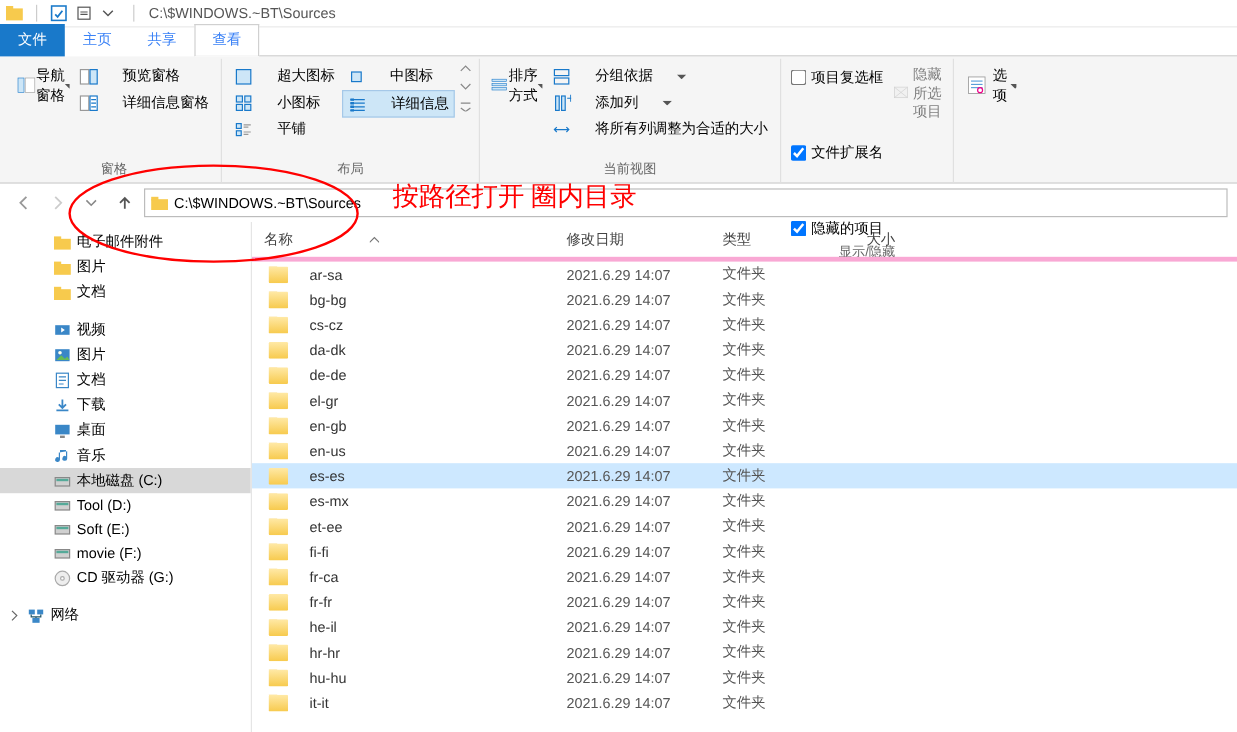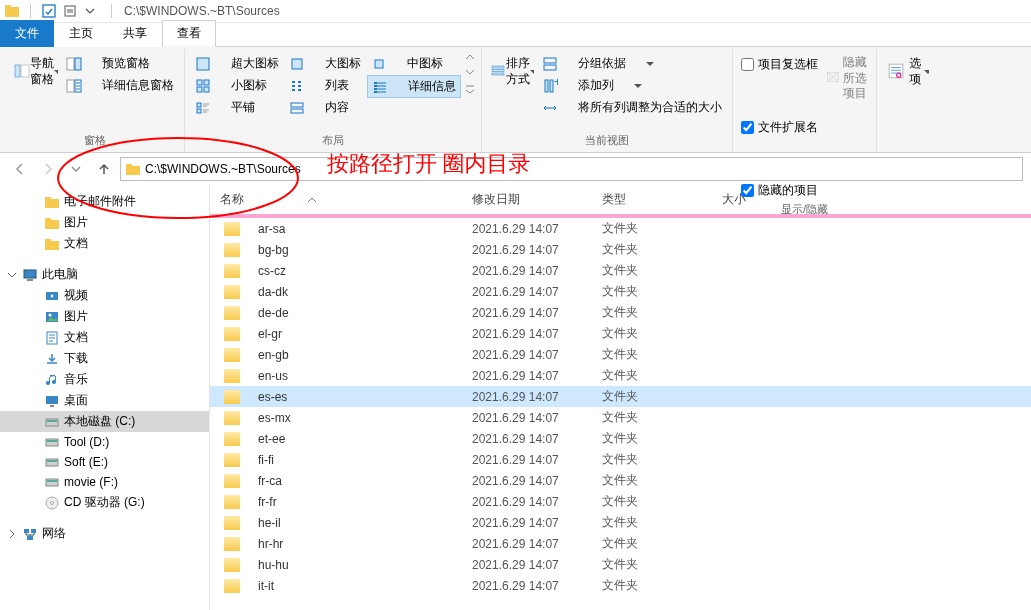--- a/index.html
+++ b/index.html
@@ -7,21 +7,21 @@
 
 
 .titlebar { height: 23px; display: flex; align-items: center; background: #fff; border-bottom: 1px solid #e5e5e5; }
 .titlebar .qat { display: flex; align-items: center; padding: 0 4px; gap: 6px; }
 .titlebar .qat svg, .titlebar .qat span.ico { width: 16px; height: 16px; }
 .titlebar .sep { width: 1px; height: 14px; background: #ccc; margin: 0 4px; }
 .titlebar .path { color: #555; padding-left: 4px; }
 
 
 .tabs { height: 24px; display: flex; align-items: flex-end; background: #fff; }
-.tab { padding: 4px 14px; border: 1px solid transparent; cursor: pointer; color: #000000; }
+.tab { padding: 4px 14px; border: 1px solid transparent; cursor: pointer; color: #3b82f6; }
 .tab.file { background: #1979ca; color: #fff; }
 .tab.active { background: #fff; border: 1px solid #d0d0d0; border-bottom-color: #f5f5f5; }
 .tabs-bottom-border { border-bottom: 1px solid #d0d0d0; flex-grow:1; height:24px; }
 
 
 .ribbon { height: 106px; background: #f5f5f5; border-bottom: 1px solid #d0d0d0; display: flex; padding: 2px 6px 0; }
 .rgroup { display: flex; flex-direction: column; align-items: center; border-right: 1px solid #e0e0e0; padding: 0 6px; }
 .rgroup:last-child { border-right: none; }
 .rgroup .body { flex: 1; display: flex; align-items: flex-start; padding-top: 4px; gap: 2px; }
 .rgroup .label { font-size: 11px; color: #666; padding: 2px 0 4px; }
@@ -175,41 +175,20 @@
               <path d="M8 4h6M8 6h4" stroke="#999"></path>
               <rect x="2" y="9" width="4" height="4" fill="#cde6f7" stroke="#1979ca"></rect>
               <path d="M8 10h6M8 12h4" stroke="#999"></path>
             </svg>
             <span>平铺</span>
           </div>
       </div>
       <div class="rcol">
         <div class="rbtn-small">
             <svg class="ico-sm">
-              <rect x="3" y="3" width="10" height="10" fill="#cde6f7" stroke="#1979ca"></rect>
-            </svg>
-            <span>大图标</span>
-          </div>
-        <div class="rbtn-small">
-            <svg class="ico-sm">
-              <path d="M3 4h3M3 8h3M3 12h3M9 4h3M9 8h3M9 12h3" stroke="#1979ca" stroke-width="2"></path>
-            </svg>
-            <span>列表</span>
-          </div>
-        <div class="rbtn-small">
-            <svg class="ico-sm">
-              <rect x="2" y="3" width="12" height="4" fill="none" stroke="#1979ca"></rect>
-              <rect x="2" y="9" width="12" height="4" fill="none" stroke="#1979ca"></rect>
-            </svg>
-            <span>内容</span>
-          </div>
-      </div>
-      <div class="rcol">
-        <div class="rbtn-small">
-            <svg class="ico-sm">
               <rect x="4" y="4" width="8" height="8" fill="#cde6f7" stroke="#1979ca"></rect>
             </svg>
             <span>中图标</span>
           </div>
         <div class="rbtn-small sel">
             <svg class="ico-sm">
               <path d="M2 4h12M2 7h12M2 10h12M2 13h12" stroke="#1979ca"></path>
               <path d="M2 4h3M2 7h3M2 10h3M2 13h3" stroke="#1979ca" stroke-width="2"></path>
             </svg>
             <span>详细信息</span>
@@ -381,32 +360,20 @@
         <span class="exp"></span>
         <span class="ico">
           <svg width="16" height="16">
             <rect x="1" y="5" width="14" height="9" fill="#f7ca4d"></rect>
             <rect x="1" y="3" width="6" height="3" fill="#f7ca4d"></rect>
           </svg>
         </span>
         <span>文档</span>
       </div>
       <div style="height: 10px;"></div>
-      <div class="tree-item d0">
-        <svg class="exp" viewBox="0 0 12 12">
-          <path d="M2 4l4 4 4-4" fill="none" stroke="#666"></path>
-        </svg>
-        <span class="ico">
-          <svg width="16" height="16">
-            <rect x="2" y="3" width="12" height="8" fill="#3a87c7" stroke="#256"></rect>
-            <rect x="5" y="12" width="6" height="2" fill="#888"></rect>
-          </svg>
-        </span>
-        <span>此电脑</span>
-      </div>
       <div class="tree-item d1">
         <span class="exp"></span>
         <span class="ico">
           <svg width="16" height="16">
             <rect x="2" y="4" width="12" height="8" fill="#3a87c7"></rect>
             <path d="M7 6v4l3-2z" fill="#fff"></path>
           </svg>
         </span>
         <span>视频</span>
       </div>
@@ -438,34 +405,34 @@
             <path d="M8 3v7M5 7l3 3 3-3" stroke="#3a87c7" stroke-width="1.5" fill="none"></path>
             <path d="M3 12h10" stroke="#3a87c7" stroke-width="1.5"></path>
           </svg>
         </span>
         <span>下载</span>
       </div>
       <div class="tree-item d1">
         <span class="exp"></span>
         <span class="ico">
           <svg width="16" height="16">
-            <path d="M6 3v8a2 2 0 1 1-1-1.7V5l7-1v6a2 2 0 1 1-1-1.7V3z" fill="#3a87c7"></path>
-          </svg>
-        </span>
-        <span>音乐</span>
-      </div>
-      <div class="tree-item d1">
-        <span class="exp"></span>
-        <span class="ico">
-          <svg width="16" height="16">
             <rect x="2" y="3" width="12" height="8" fill="#3a87c7"></rect>
             <rect x="6" y="12" width="4" height="2" fill="#888"></rect>
           </svg>
         </span>
         <span>桌面</span>
+      </div>
+      <div class="tree-item d1">
+        <span class="exp"></span>
+        <span class="ico">
+          <svg width="16" height="16">
+            <path d="M6 3v8a2 2 0 1 1-1-1.7V5l7-1v6a2 2 0 1 1-1-1.7V3z" fill="#3a87c7"></path>
+          </svg>
+        </span>
+        <span>音乐</span>
       </div>
       <div class="tree-item d1 sel">
         <span class="exp"></span>
         <span class="ico">
           <svg width="16" height="16">
             <rect x="2" y="5" width="12" height="7" fill="#d0d0d0" stroke="#888"></rect>
             <rect x="3" y="6" width="10" height="2" fill="#5a9"></rect>
           </svg>
         </span>
         <span>本地磁盘 (C:)</span>

